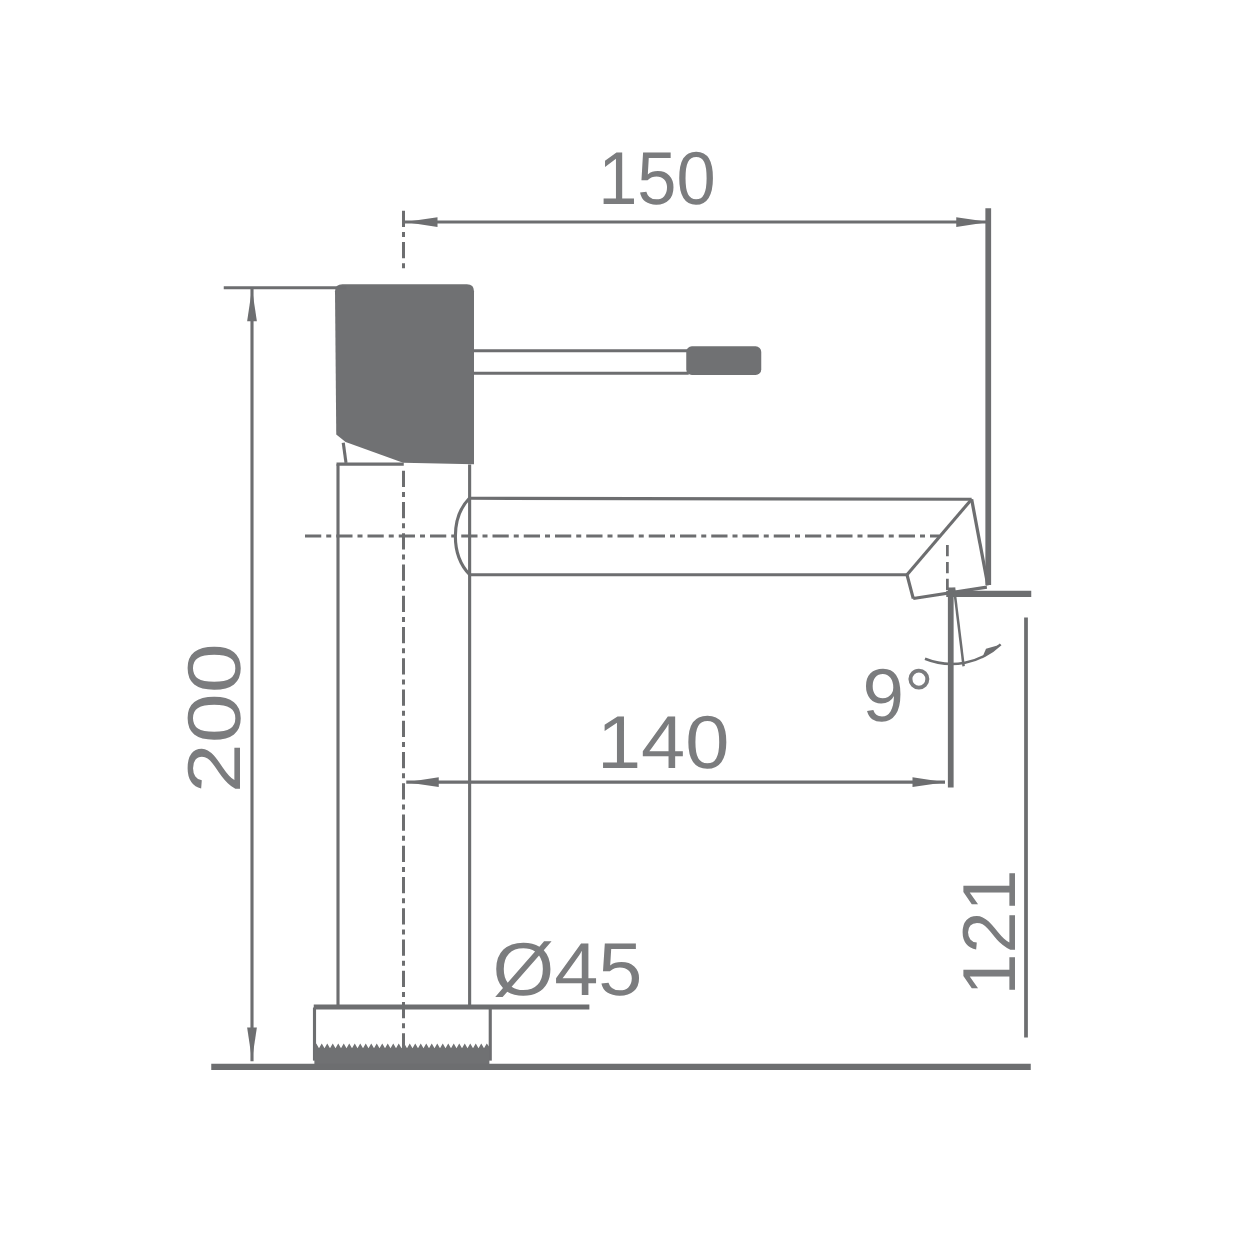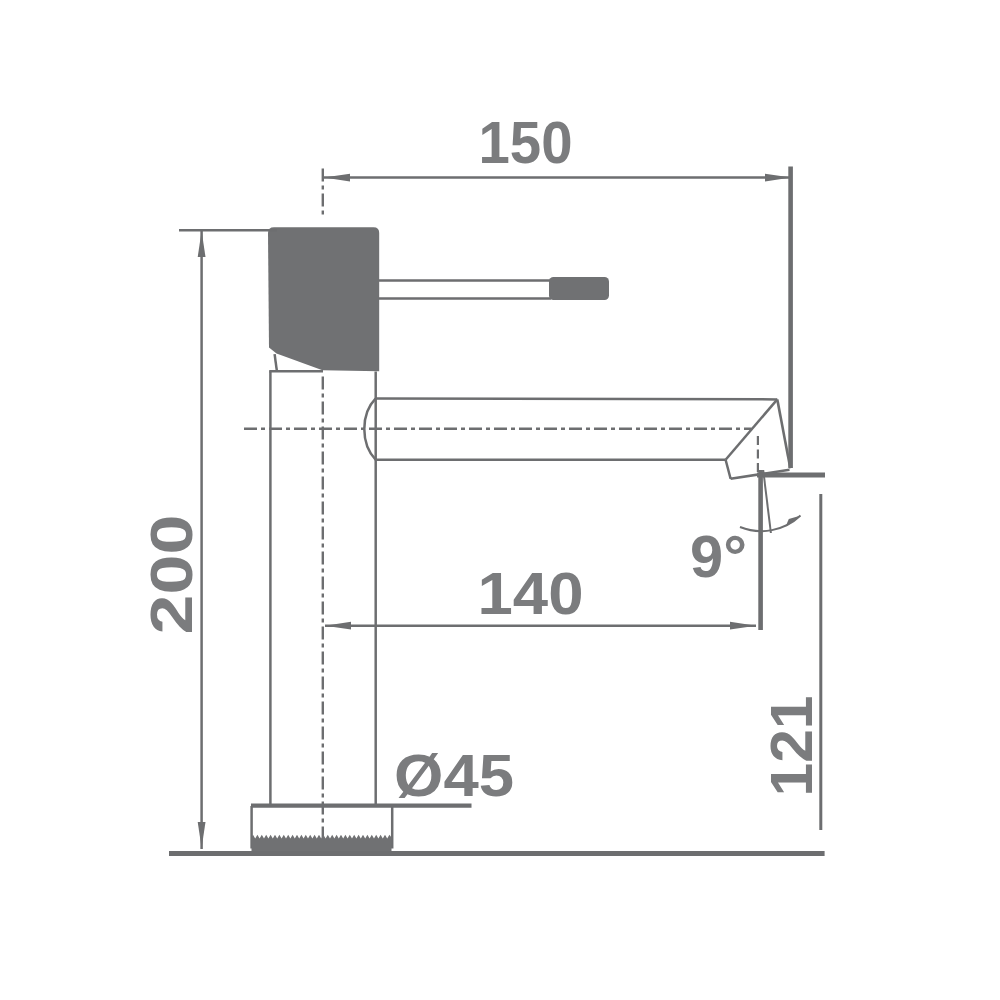--- a/index.html
+++ b/index.html
@@ -1,16 +1,16 @@
 <!DOCTYPE html>
 <html><head>
 <meta charset="utf-8">
 <style>
   html,body{margin:0;padding:0;background:#ffffff;}
-  .page{width:1000px;height:1000px;position:relative;background:#ffffff;font-weight:bold;}
+  .page{width:1000px;height:1000px;position:relative;background:#ffffff;}
   svg{position:absolute;left:0;top:0;}
   text{font-family:"Liberation Sans",sans-serif;fill:#7b7c7e;}
 </style>
 </head>
 <body>
 <div class="page">
 <svg width="1000" height="1000" viewBox="0 0 1000 1000">
 
   <rect x="0" y="0" width="1000" height="1000" fill="#ffffff"></rect>
 

